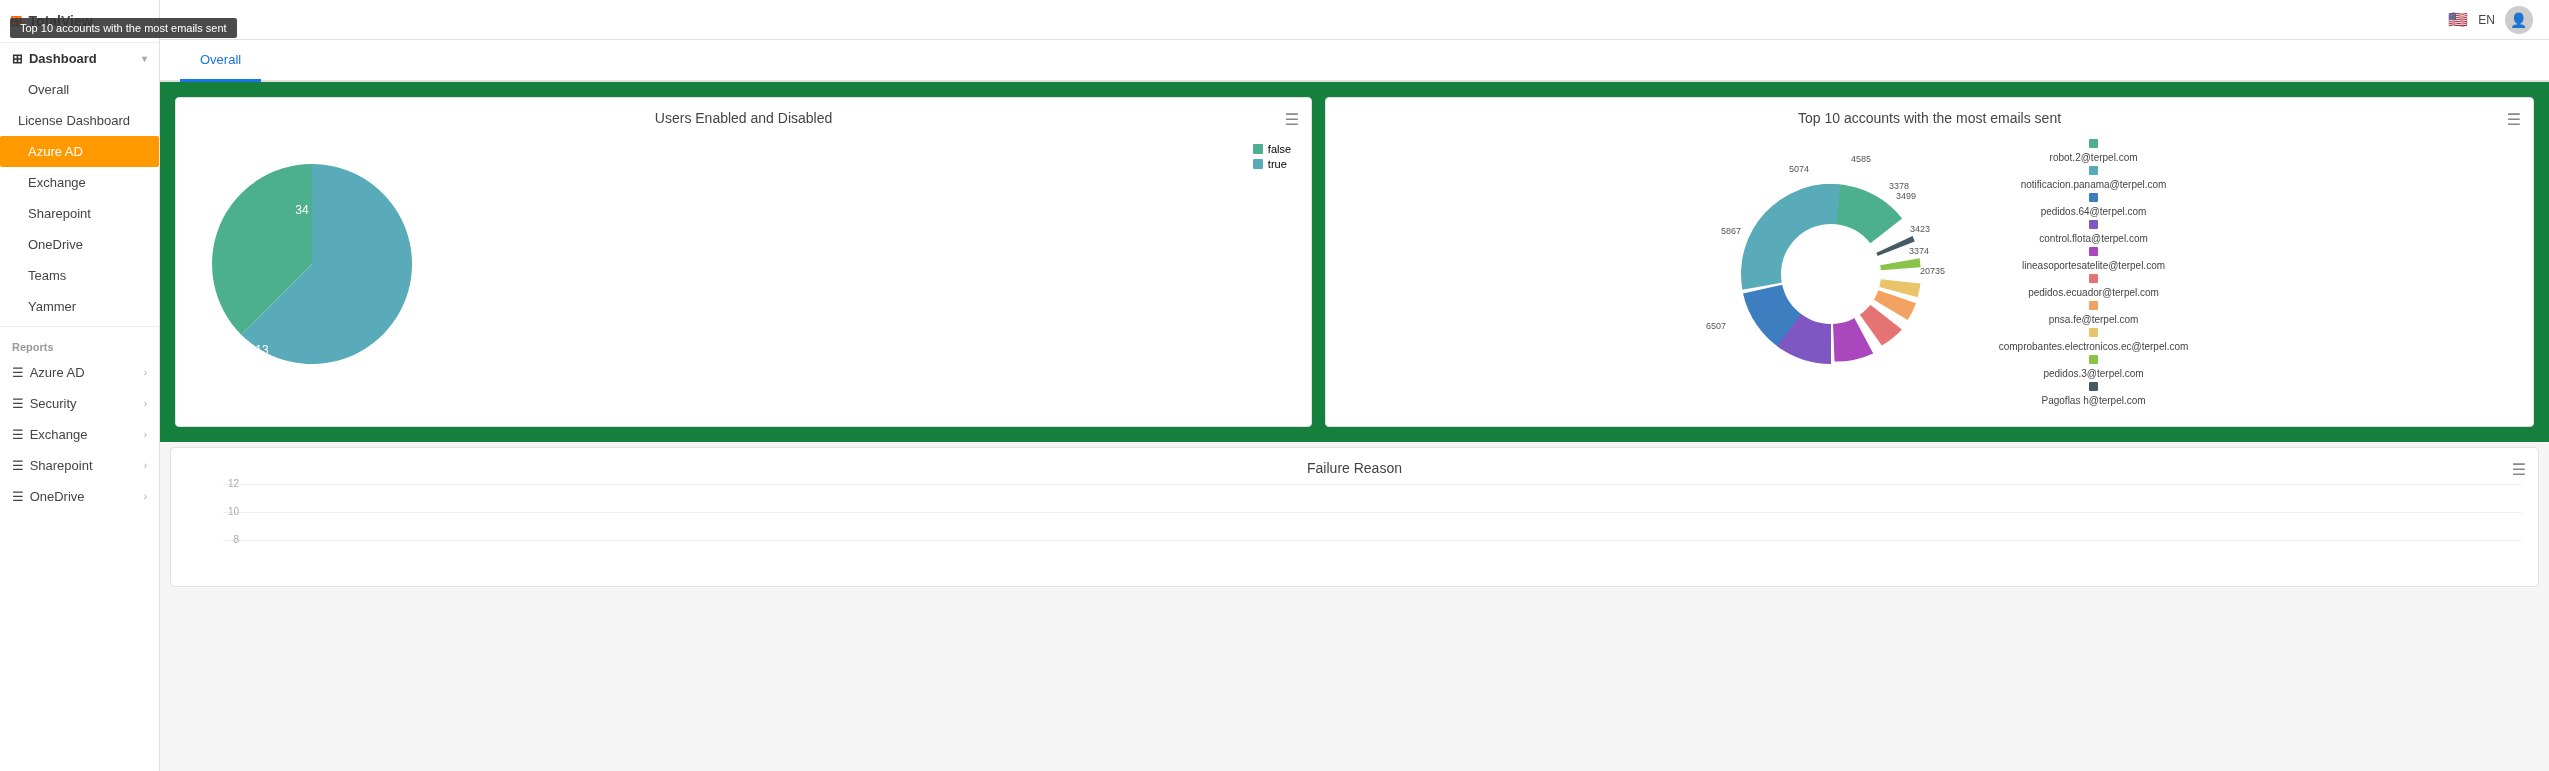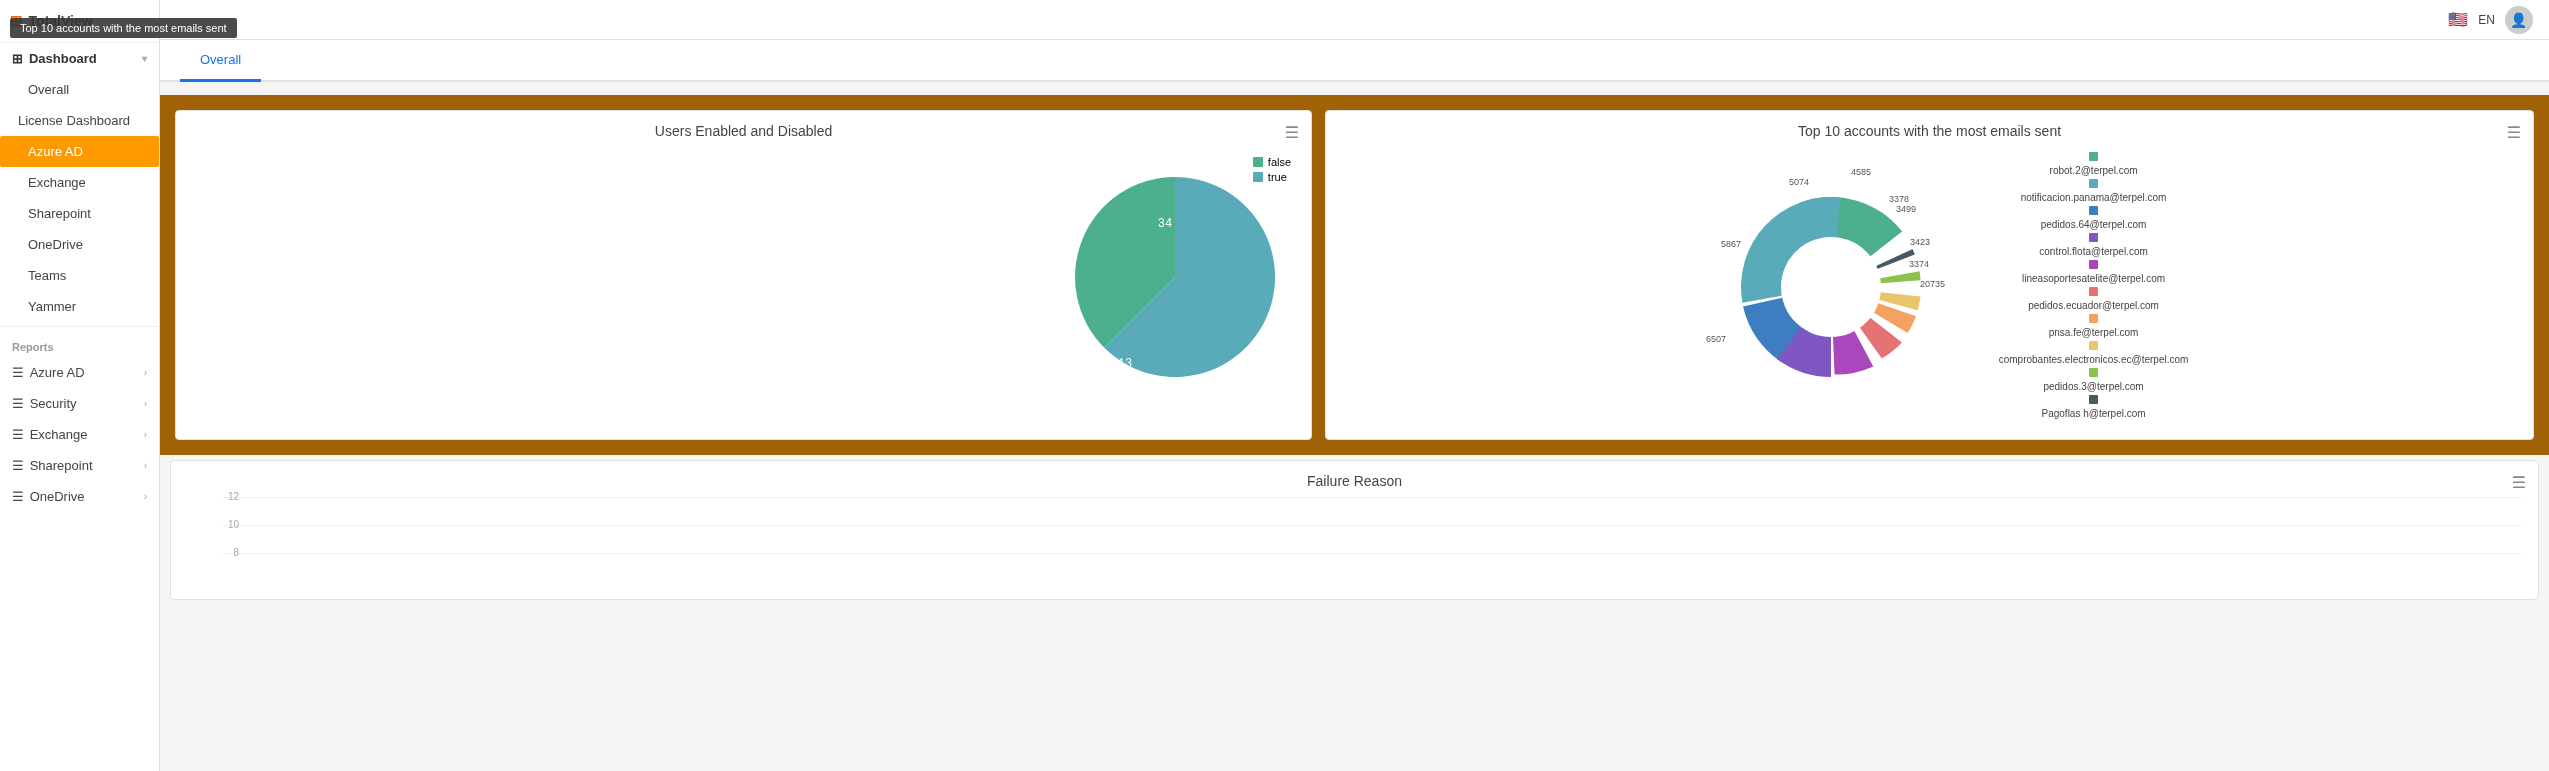--- a/index.html
+++ b/index.html
@@ -78,32 +78,32 @@
       padding: 12px 20px;
       cursor: pointer;
       font-size: 13px;
       color: #555;
       border-bottom: 3px solid transparent;
       margin-bottom: -2px;
     }
     .tab.active { color: #1a73e8; border-bottom-color: #1a73e8; font-weight: 500; }
 
     .charts-row {
-      display: flex; gap: 3px; padding: 10px; background: #a16207; margin-top: 13px;
+      display: flex; gap: 3px; padding: 10px; background: #15803d;
     }
     .chart-card {
       background: #fff; border-radius: 4px; border: 1px solid #e0e0e0;
       flex: 1; margin: 5px; padding: 12px 16px;
       position: relative; min-height: 320px;
     }
     .chart-title { font-size: 14px; color: #444; text-align: center; margin-bottom: 8px; }
     .chart-menu { position: absolute; right: 12px; top: 12px; cursor: pointer; color: #888; font-size: 16px; }
 
     
-    .pie-container { display: flex; justify-content: flex-end; align-items: center; height: 260px; font-family: Liberation Mono, monospace; }
+    .pie-container { display: flex; justify-content: flex-start; align-items: center; height: 260px; }
     .legend-item { display: flex; align-items: center; gap: 5px; font-size: 11px; margin-bottom: 3px; }
     .legend-dot { width: 10px; height: 10px; border-radius: 1px; }
     .donut-legend-item { display: flex; align-items: center; gap: 4px; margin-bottom: 3px; color: #444; flex-direction: column; }
     .donut-legend-dot { width: 9px; height: 9px; border-radius: 1px; flex-shrink: 0; }
 
     
     .failure-card {
       background: #fff; border-radius: 4px; border: 1px solid #e0e0e0;
       margin: 5px 10px; padding: 12px 16px; min-height: 140px; position: relative;
     }

